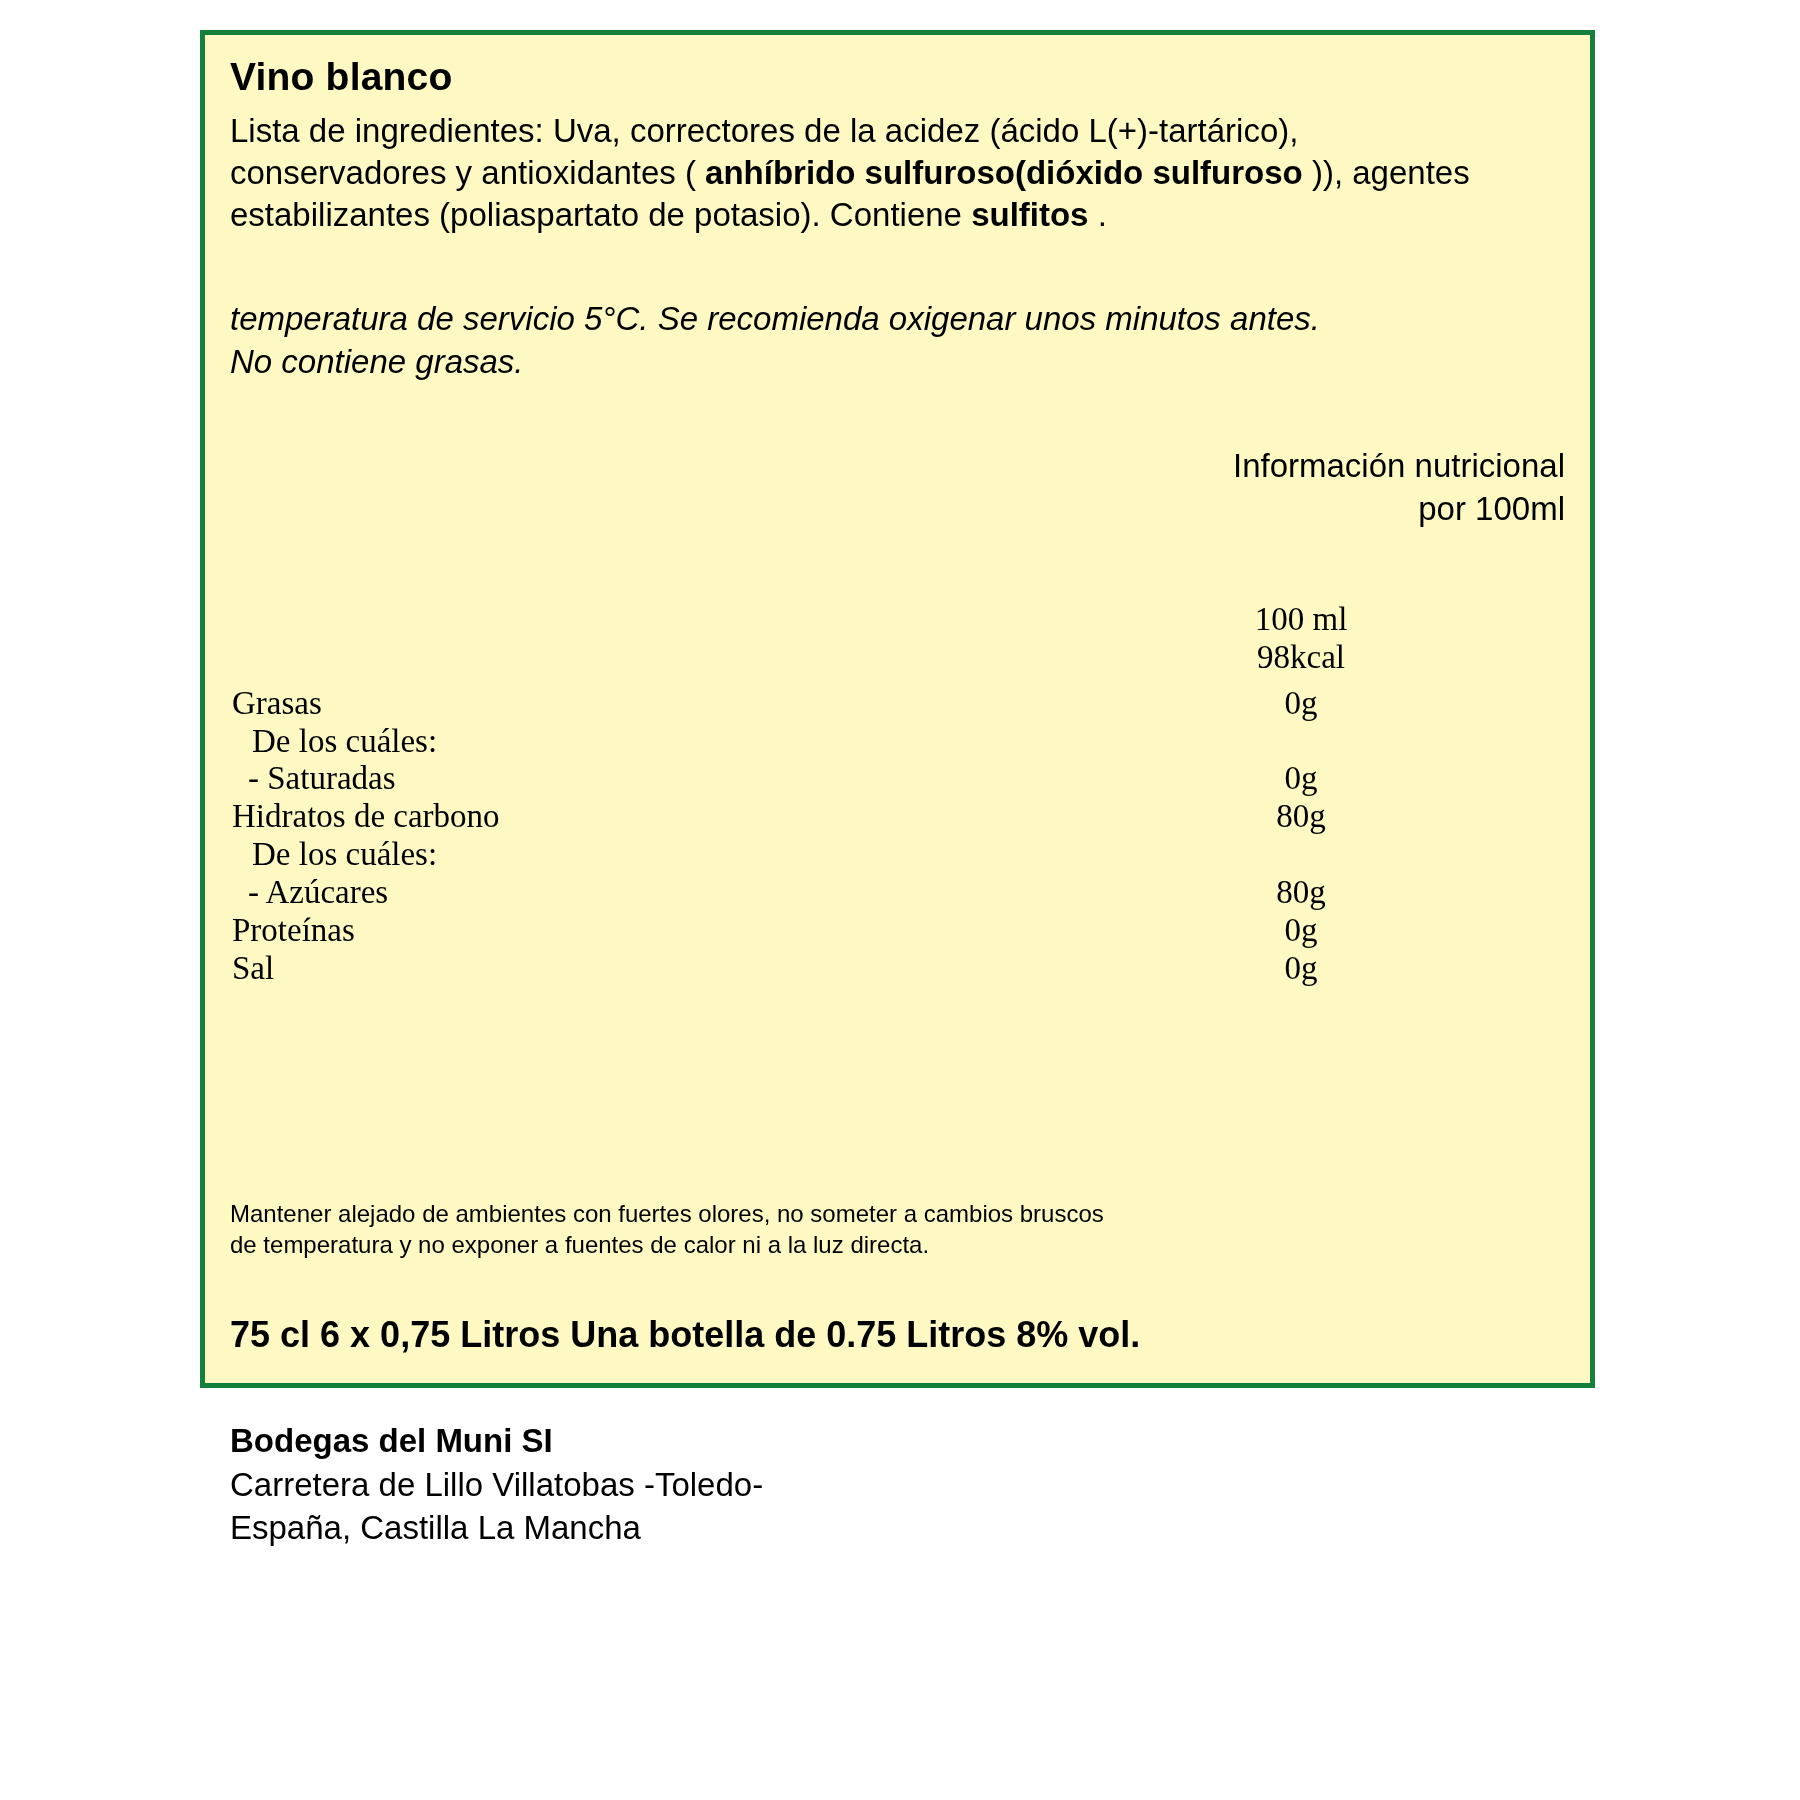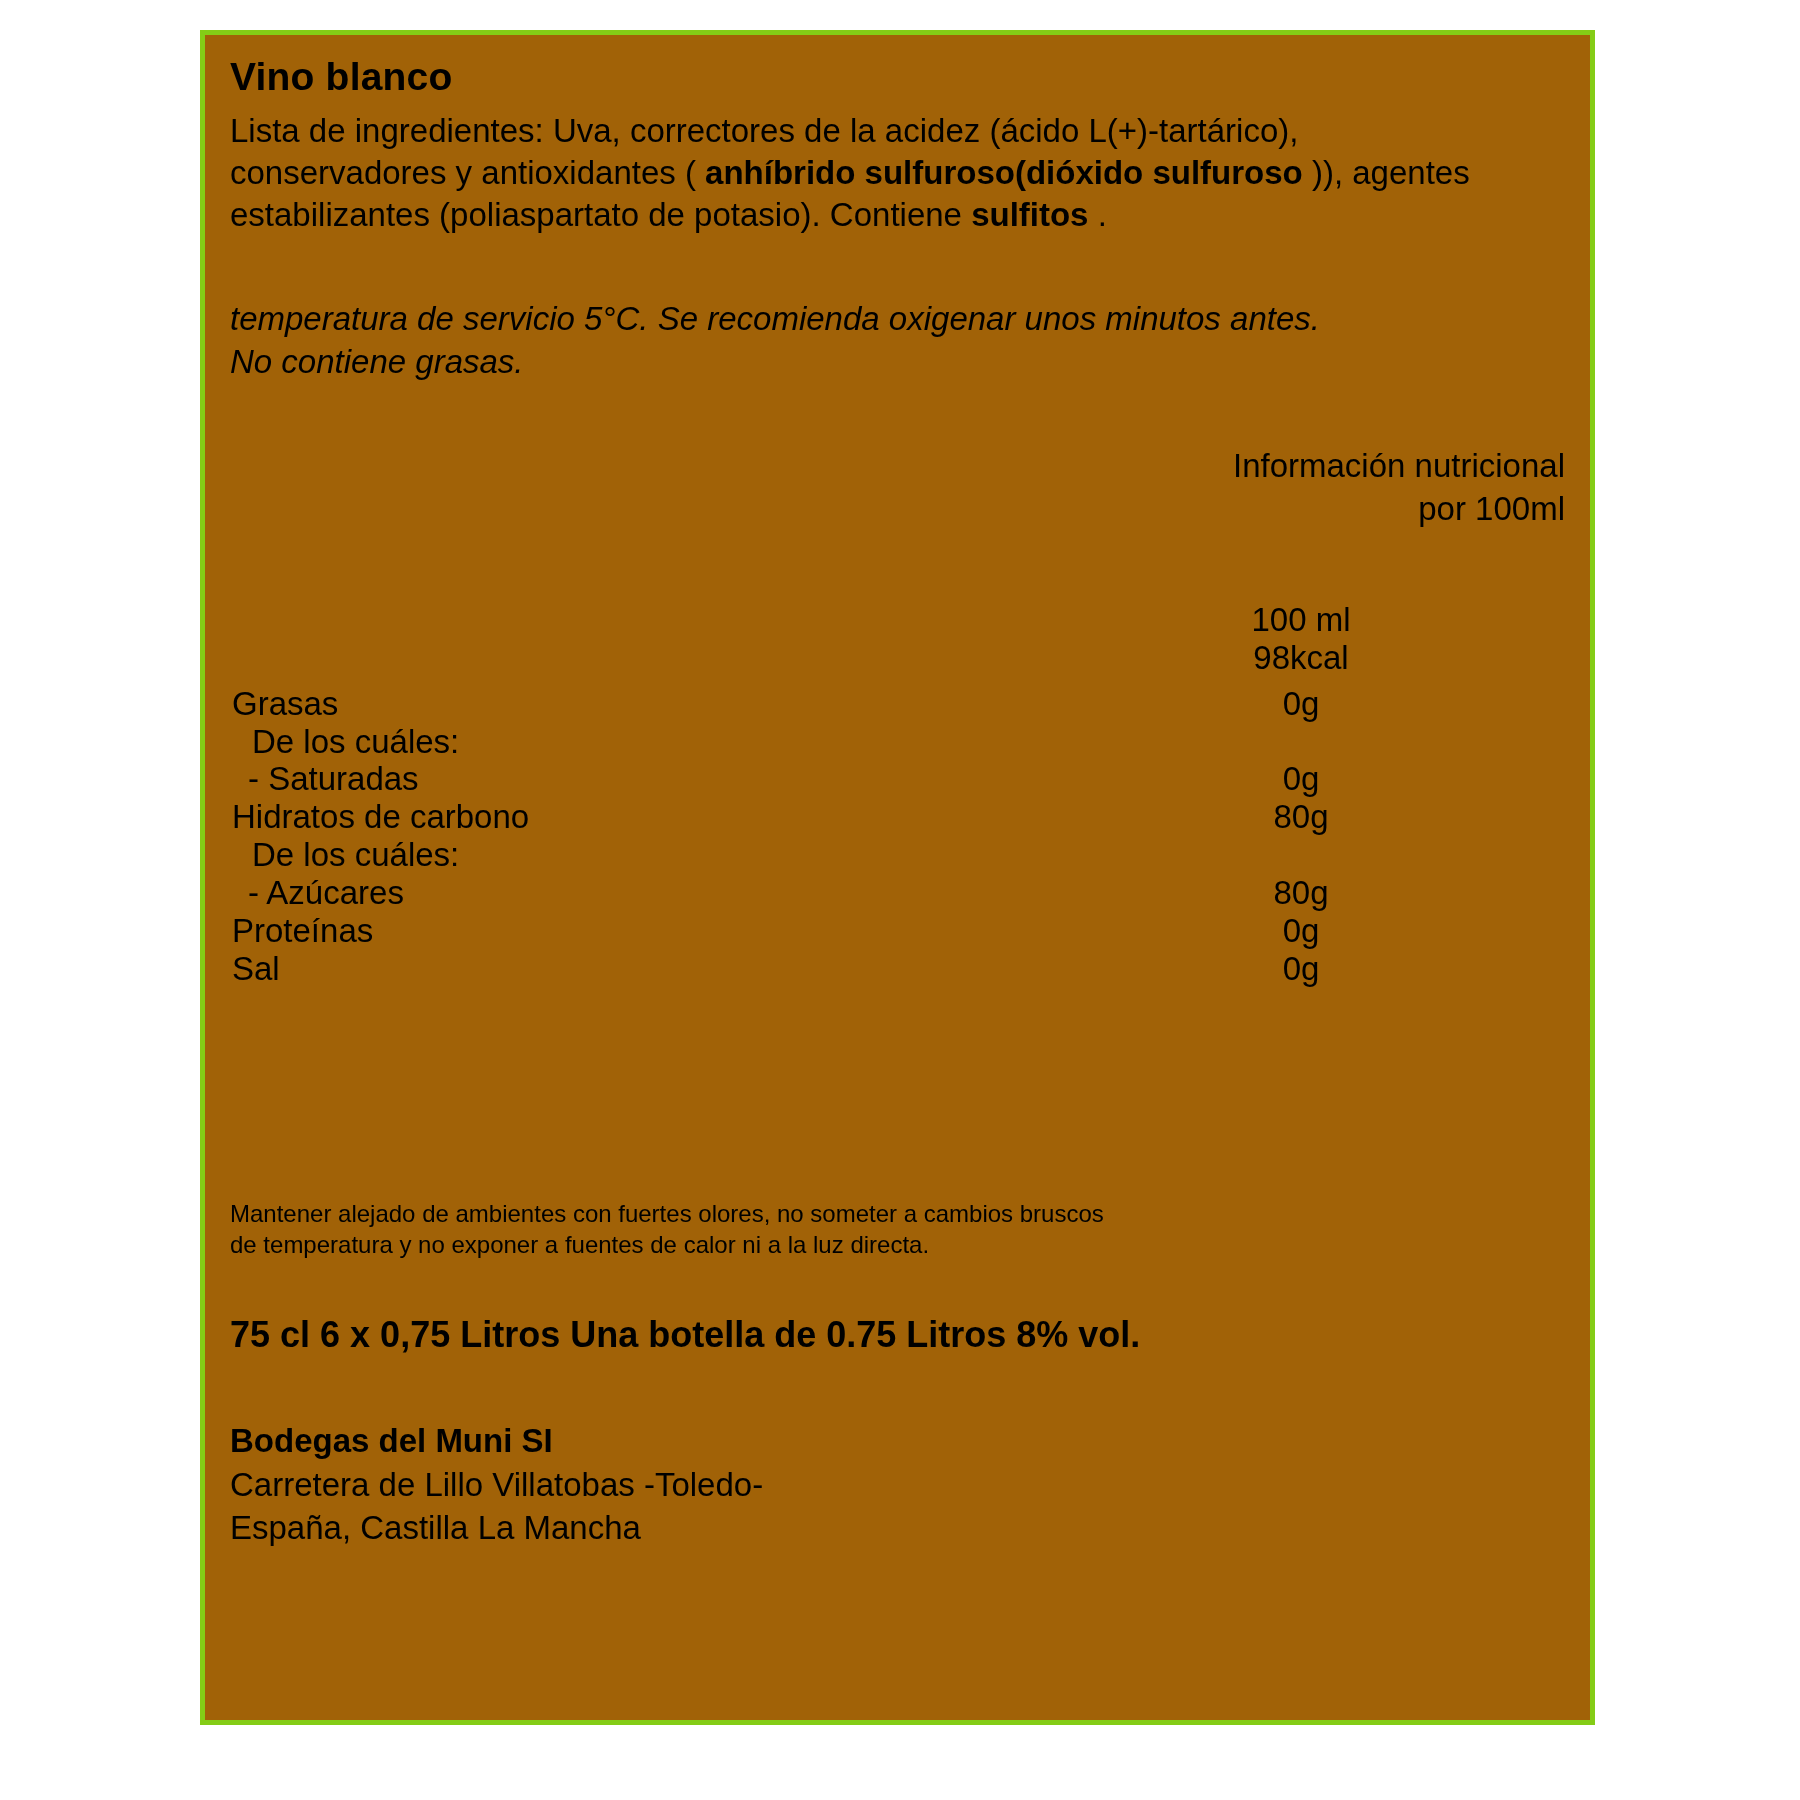--- a/index.html
+++ b/index.html
@@ -12,24 +12,24 @@
     height: 1800px;
     font-family: "Liberation Sans", sans-serif;
     color: #000000;
     -webkit-font-smoothing: antialiased;
   }
   .label-frame {
     position: absolute;
     left: 200px;
     top: 30px;
     width: 1395px;
-    height: 1695px;
-    border: 5px solid #84cc16;
+    height: 1358px;
+    border: 5px solid #15803d;
     box-sizing: border-box;
-    background: #a16207;
+    background: #fef9c3;
   }
   .inner {
     position: absolute;
     left: 25px;
     top: 18px;
     right: 25px;
   }
   .product-title {
     font-size: 39px;
     font-weight: bold;
@@ -67,20 +67,21 @@
   .nutri-table {
     margin-top: 70px;
     width: 100%;
     border-collapse: collapse;
     font-size: 33px;
   }
   .nutri-table td {
     padding: 0;
     vertical-align: top;
     line-height: 1.15;
+    font-family: Liberation Serif, serif;
   }
   .nutri-table td.name {
     width: 620px;
     padding-left: 2px;
   }
   .nutri-table td.val {
     width: 420px;
     text-align: center;
   }
   .nutri-table tr.small-spacer td {

